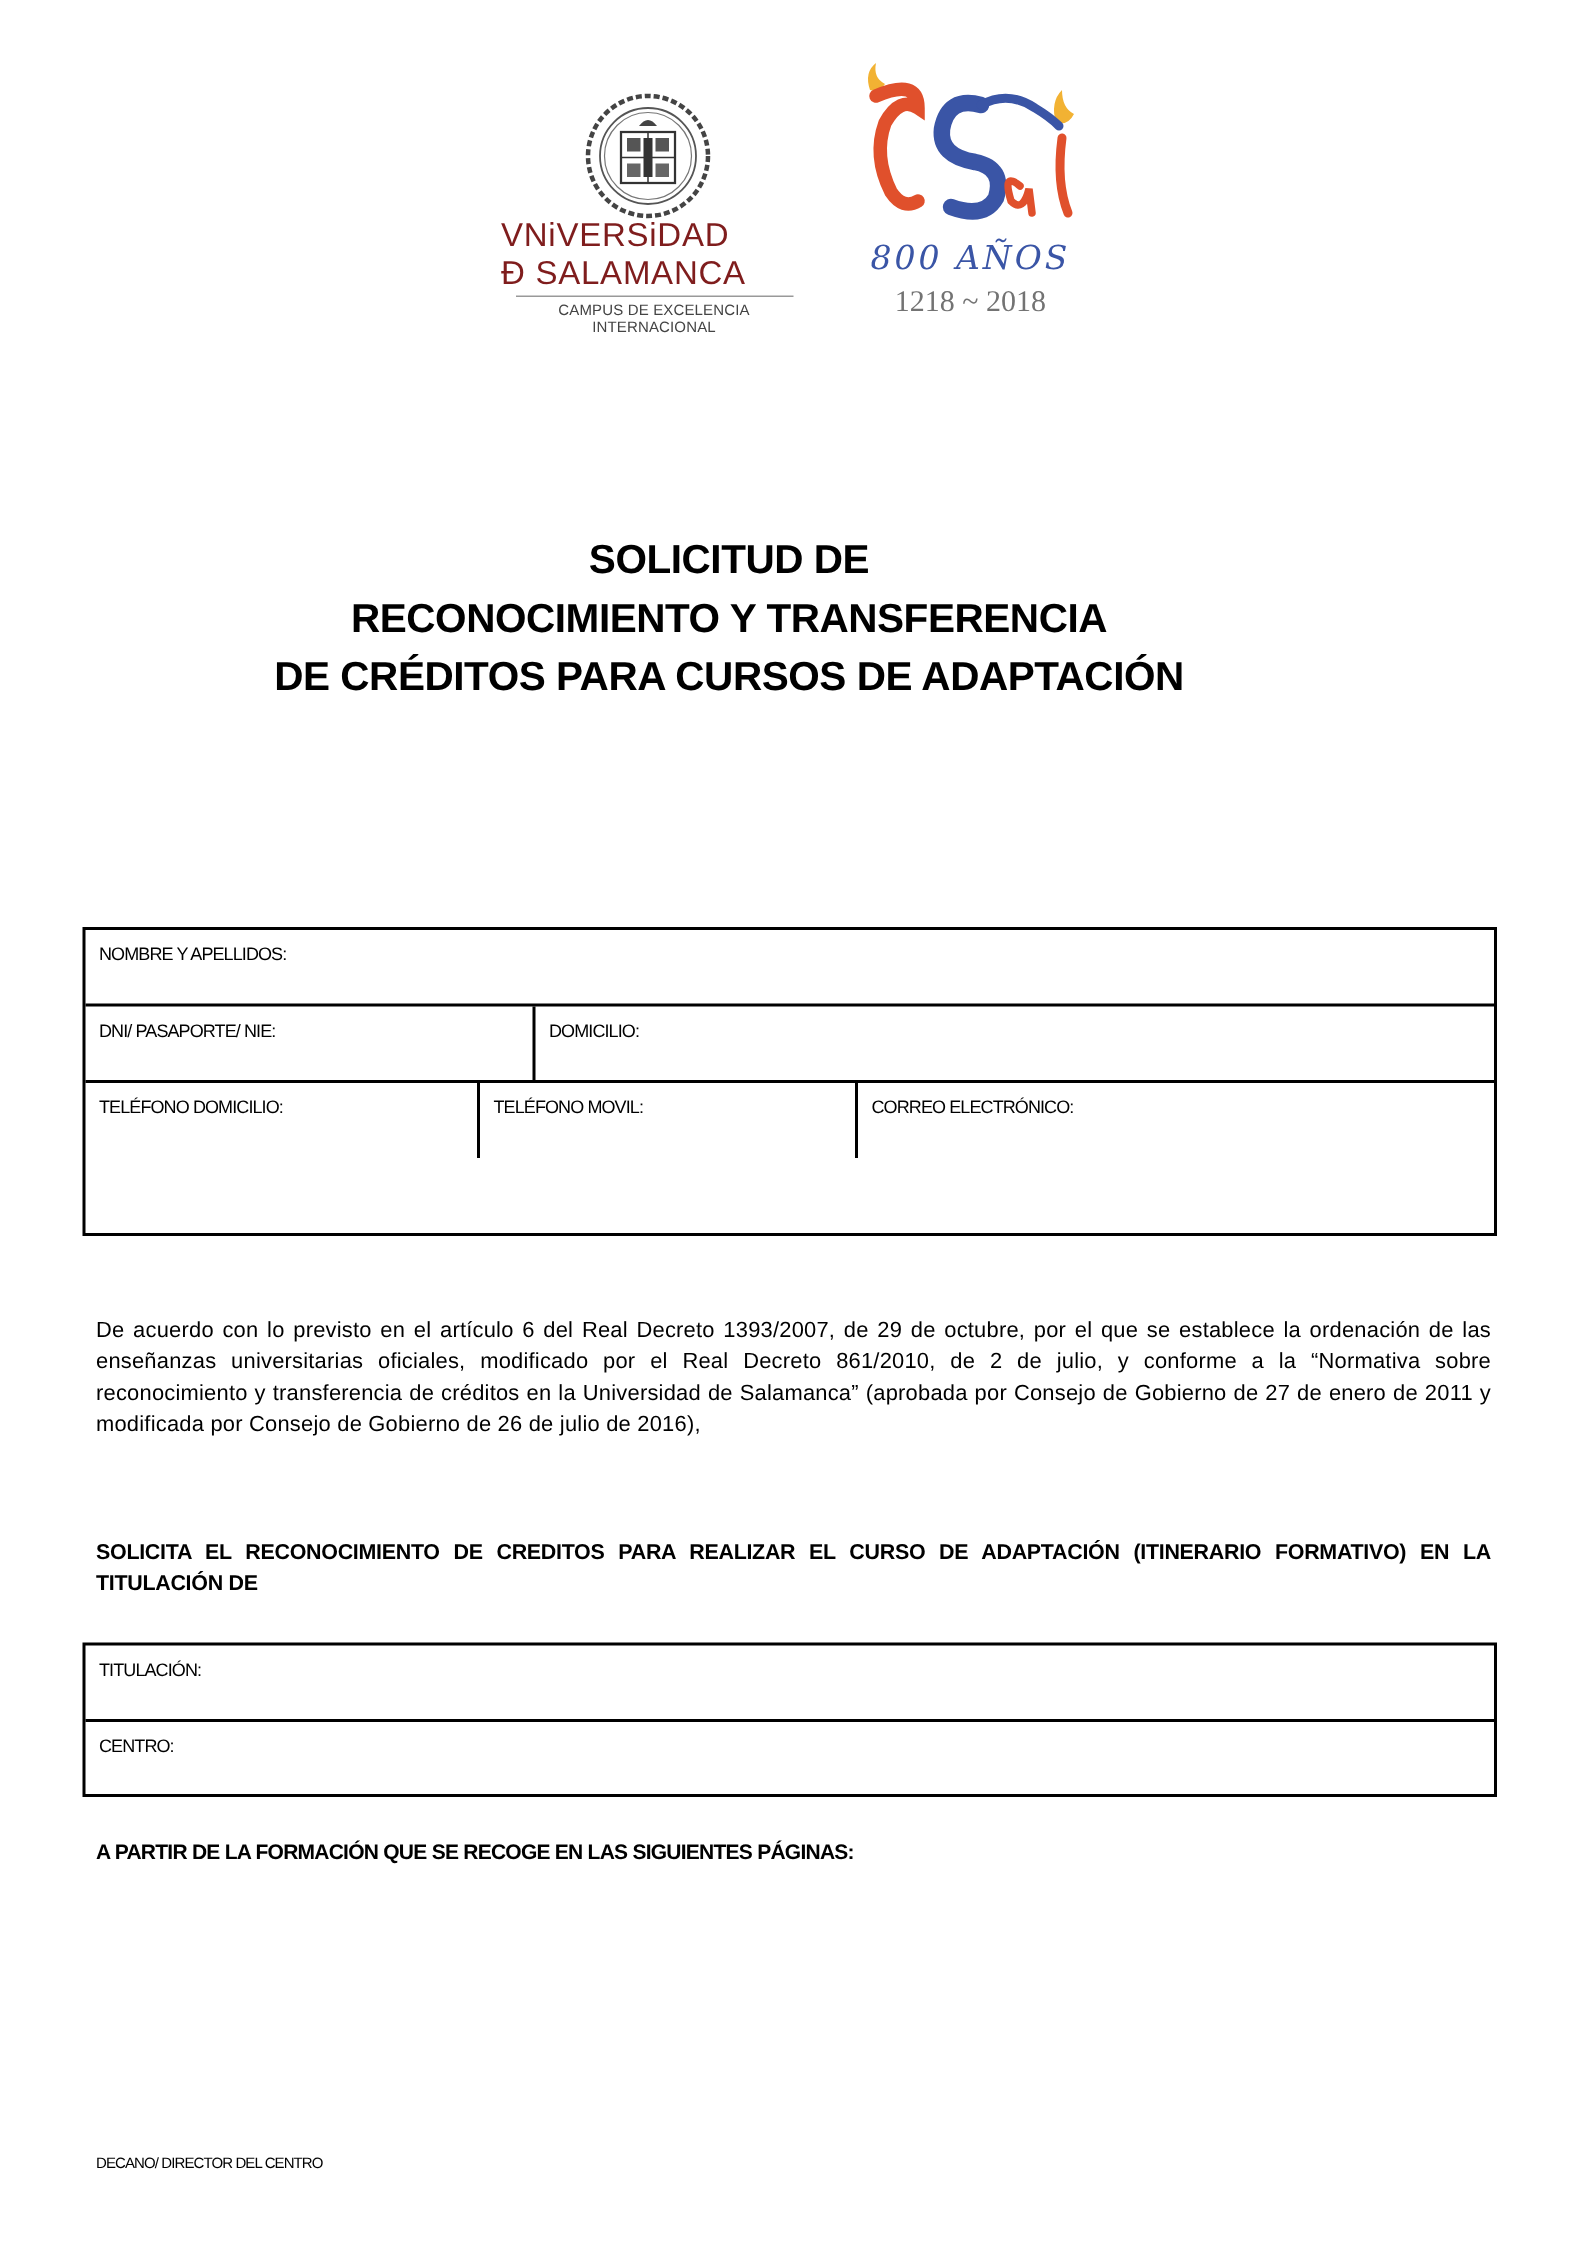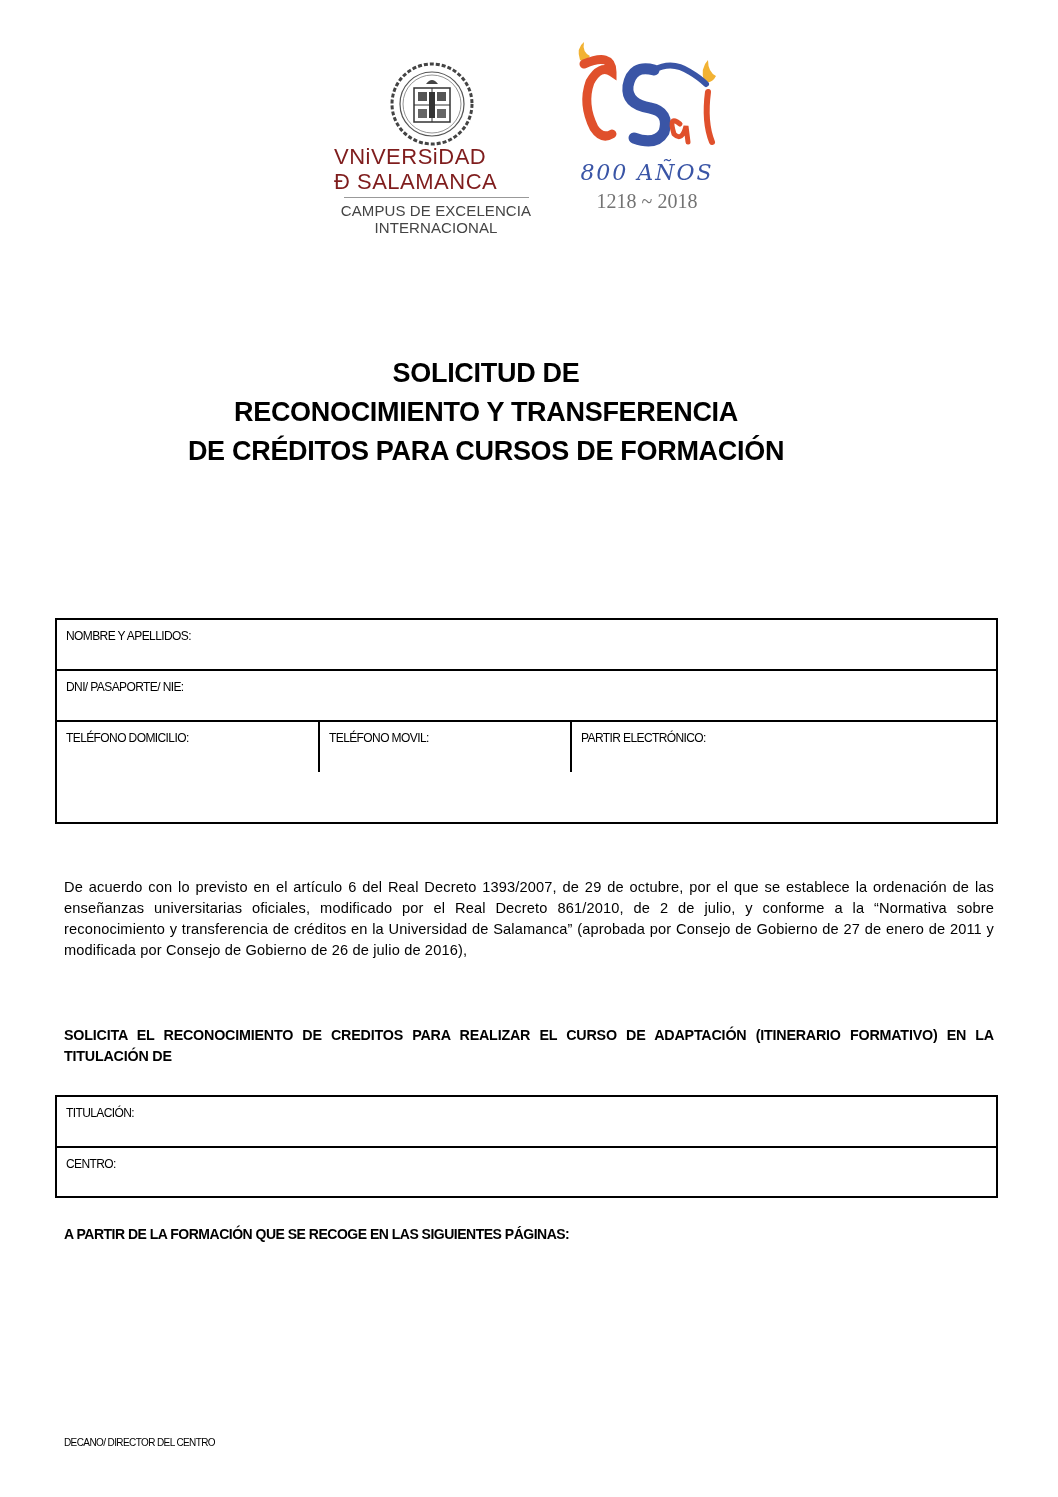--- a/index.html
+++ b/index.html
@@ -7,21 +7,21 @@
          font-family: "Liberation Sans", sans-serif; color: #000; }
 
   
   .logo-usal { position: absolute; left: 334px; top: 62px; width: 204px; height: 156px; }
   .seal { position: absolute; left: 56px; top: 0; width: 84px; height: 84px; }
   .usal-name { position: absolute; left: 0; top: 82px; width: 204px; text-align: left;
                font-family: Liberation Sans, sans-serif; color: #7f1d1d; font-size: 22px;
                line-height: 25px; letter-spacing: 0.5px; }
   .usal-rule { position: absolute; left: 10px; top: 135px; width: 185px; height: 1px; background: #999; }
   .usal-campus { position: absolute; left: 0; top: 140px; width: 204px; text-align: center;
-                 font-family: "Liberation Sans", sans-serif; font-size: 15px; color: #444; letter-spacing: 0.1px; }
+                 font-family: "Liberation Sans", sans-serif; font-size: 10px; color: #444; letter-spacing: 0.1px; }
 
   .logo-800 { position: absolute; left: 572px; top: 42px; width: 156px; height: 176px; }
   .logo-800 svg { position: absolute; left: 0; top: 0; }
   .anos { position: absolute; left: 0; top: 118px; width: 150px; text-align: center;
           font-family: "DejaVu Serif", serif; font-size: 22px; color: #3a55a6; font-style: italic; letter-spacing: 2px; }
   .years { position: absolute; left: 0; top: 148px; width: 150px; text-align: center;
            font-family: "Liberation Serif", serif; font-size: 20px; color: #737373; }
 
   
   .title { position: absolute; left: 0; top: 354px; width: 972px; text-align: center;
@@ -85,43 +85,46 @@
 
     <path d="M136 50 Q132 80 140 100" fill="none" stroke="#e0502c" stroke-width="6" stroke-linecap="round"></path>
   </svg>
   <div class="anos">800 AÑOS</div>
   <div class="years">1218 ~ 2018</div>
 </div>
 
 <div class="title">
   <div>SOLICITUD DE</div>
   <div>RECONOCIMIENTO Y TRANSFERENCIA</div>
-  <div>DE CRÉDITOS PARA CURSOS DE FORMACIÓN</div>
+  <div>DE CRÉDITOS PARA CURSOS DE ADAPTACIÓN</div>
 </div>
 
 <div class="grid" style="top:618px; height:206px;">
   <div class="row">
     <div class="cell" style="left:0; right:0;">
       <span class="lbl">NOMBRE Y APELLIDOS:</span>
     </div>
   </div>
   <div class="row">
     <div class="cell" style="left:0; width:298px;">
       <span class="lbl">DNI/ PASAPORTE/ NIE:</span>
     </div>
+    <div class="cell bl" style="left:298px; right:0;">
+      <span class="lbl">DOMICILIO:</span>
+    </div>
   </div>
   <div class="row">
     <div class="cell" style="left:0; width:261px;border-radius:13px;">
       <span class="lbl">TELÉFONO DOMICILIO:</span>
     </div>
     <div class="cell bl" style="left:261px; width:252px;">
       <span class="lbl">TELÉFONO MOVIL:</span>
     </div>
     <div class="cell bl" style="left:513px; right:0;">
-      <span class="lbl">PARTIR ELECTRÓNICO:</span>
+      <span class="lbl">CORREO ELECTRÓNICO:</span>
     </div>
   </div>
 </div>
 
 <div class="para">De acuerdo con lo previsto en el artículo 6 del Real Decreto 1393/2007, de 29 de octubre, por el que se establece la ordenación de las enseñanzas universitarias oficiales, modificado por el Real Decreto 861/2010, de 2 de julio, y conforme a la “Normativa sobre reconocimiento y transferencia de créditos en la Universidad de Salamanca” (aprobada por Consejo de Gobierno de 27 de enero de 2011 y modificada por Consejo de Gobierno de 26 de julio de 2016),</div>
 <div class="solicita">SOLICITA EL RECONOCIMIENTO DE CREDITOS PARA REALIZAR EL CURSO DE ADAPTACIÓN (ITINERARIO FORMATIVO) EN LA TITULACIÓN DE</div>
 
 <div class="grid" style="top:1095px; height:103px;">
   <div class="row">
     <div class="cell" style="left:0; right:0;">

